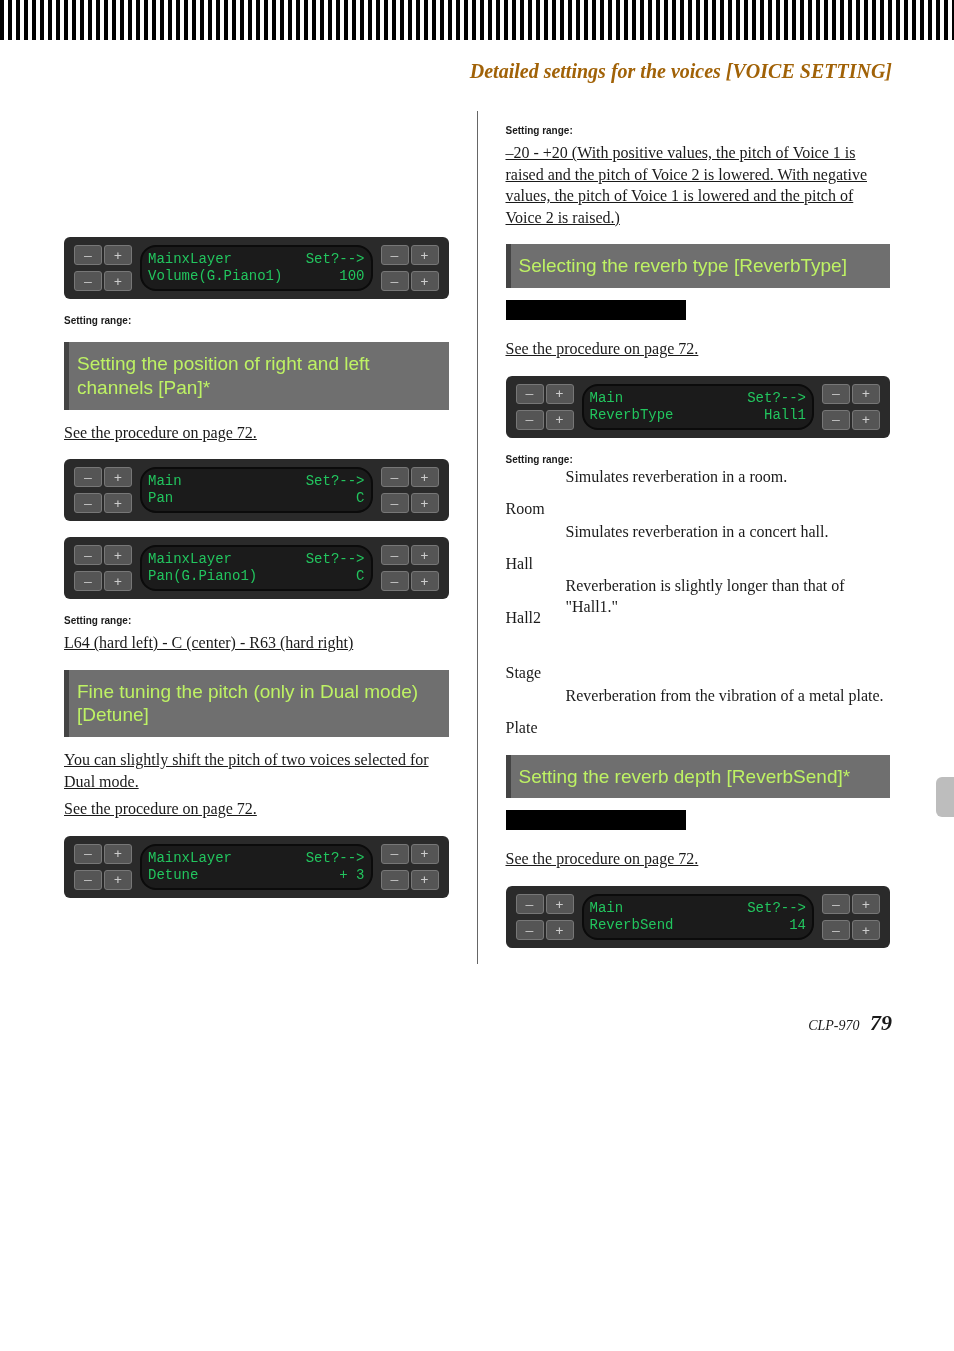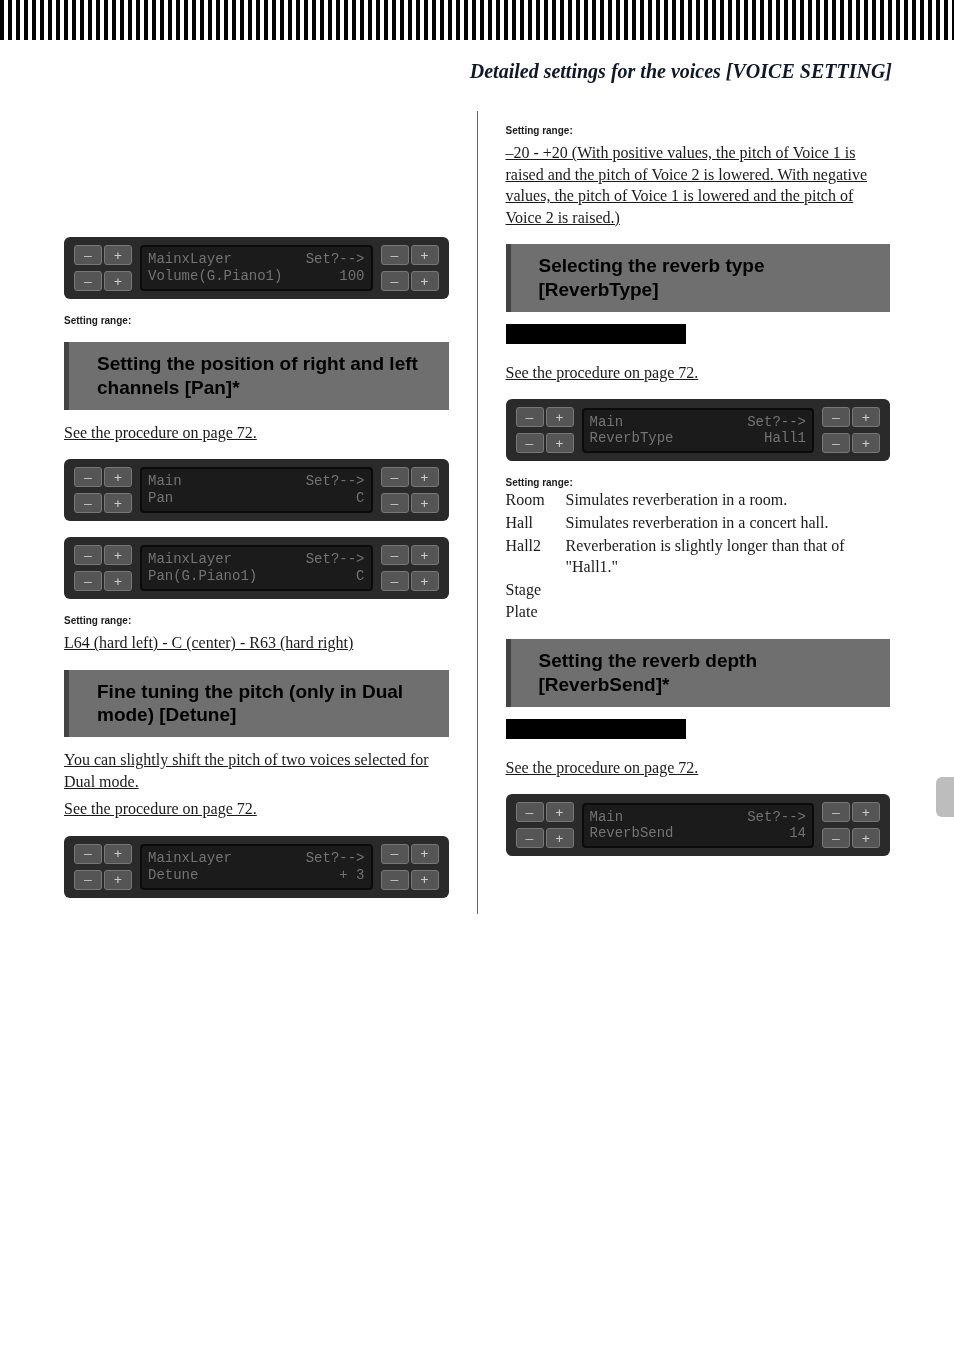--- a/index.html
+++ b/index.html
@@ -13,45 +13,45 @@
   .barcode-top {
     height: 40px;
     background: repeating-linear-gradient(90deg, #000 0 4px, #fff 4px 8px);
   }
   .page-header {
     font-style: italic;
     font-weight: bold;
     text-align: right;
     font-size: 20px;
     padding: 20px 62px 28px 40px;
-    color: #0f172a;
+    color: #a16207;
   }
   .columns {
     display: flex;
     padding: 0 40px 40px 40px;
     gap: 0;
   }
   .col {
     flex: 1;
     padding: 0 24px;
   }
   .col-left {
     border-right: 1px solid #666;
     padding-right: 28px;
   }
   .col-right {
     padding-left: 28px;
   }
   .section-bar {
     background: #6f6f6f;
-    color: #000000;
+    color: #bef264;
     font-family: Arial, Helvetica, sans-serif;
-    font-weight: bold;
+    font-weight: normal;
     font-size: 19px;
-    padding: 10px 28px;
+    padding: 10px 8px;
     margin: 16px 0 12px 0;
     border-left: 5px solid #444;
     line-height: 1.25;
   }
   .para {
     font-size: 16px;
     line-height: 1.35;
     margin: 6px 0;
     text-decoration: underline;
   }
@@ -89,24 +89,24 @@
     align-items: center;
     justify-content: center;
     color: #ccc;
     font-family: monospace;
     font-size: 13px;
   }
   .lcd-screen {
     flex: 1;
     background: #1b1b1b;
     border: 2px solid #0b0b0b;
-    border-radius: 4px;
+    border-radius: 16px;
     padding: 4px 6px;
     font-family: "Courier New", monospace;
-    color: #737373;
+    color: #22c55e;
     font-size: 14px;
     line-height: 1.2;
     display: flex;
     flex-direction: column;
   }
   .lcd-line {
     display: flex;
     justify-content: space-between;
     white-space: pre;
   }
@@ -118,20 +118,21 @@
   }
   .option-row {
     display: flex;
     font-size: 16px;
     margin: 2px 0;
     line-height: 1.3;
   }
   .option-key {
     width: 60px;
     flex-shrink: 0;
+    margin-top: 32px;
   }
   .footer {
     text-align: right;
     padding: 6px 62px 24px 40px;
     font-style: italic;
     font-size: 14px;
   }
   .footer .pnum {
     font-weight: bold;
     font-size: 22px;
@@ -331,20 +332,21 @@
         </div>
     <div class="option-row">
           <span class="option-key">Hall2</span>
           <span>Reverberation is slightly longer than that of "Hall1."</span>
         </div>
     <div class="option-row">
           <span class="option-key">Stage</span>
         </div>
     <div class="option-row">
           <span class="option-key">Plate</span>
+          <span>Reverberation from the vibration of a metal plate.</span>
         </div>
 
     <div class="section-bar">Setting the reverb depth [ReverbSend]*</div>
     <div class="comment-bar"></div>
     <div class="para">See the procedure on page 72.</div>
 
     <div class="lcd-block">
       <div class="lcd-btn-col">
         <div class="lcd-btn-pair">
               <div class="lcd-btn">–</div>
@@ -367,13 +369,17 @@
         <div class="lcd-btn-pair">
               <div class="lcd-btn">–</div>
               <div class="lcd-btn">+</div>
             </div>
       </div>
     </div>
 
   </div>
 </div>
 
+<div class="footer">
+  <span>CLP-970</span>&nbsp;&nbsp;
+  <span class="pnum">79</span>
 </div>
+</div>
 
 </body></html>

